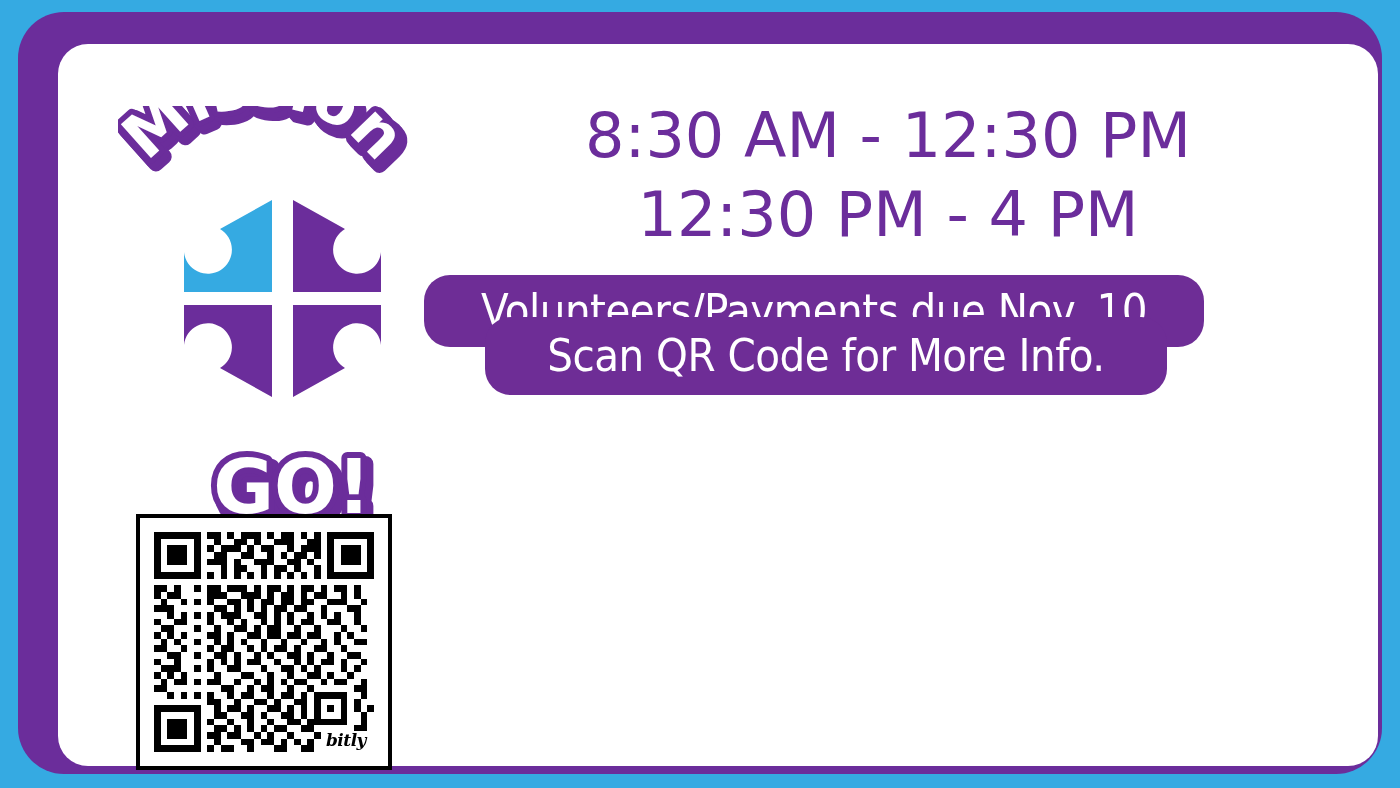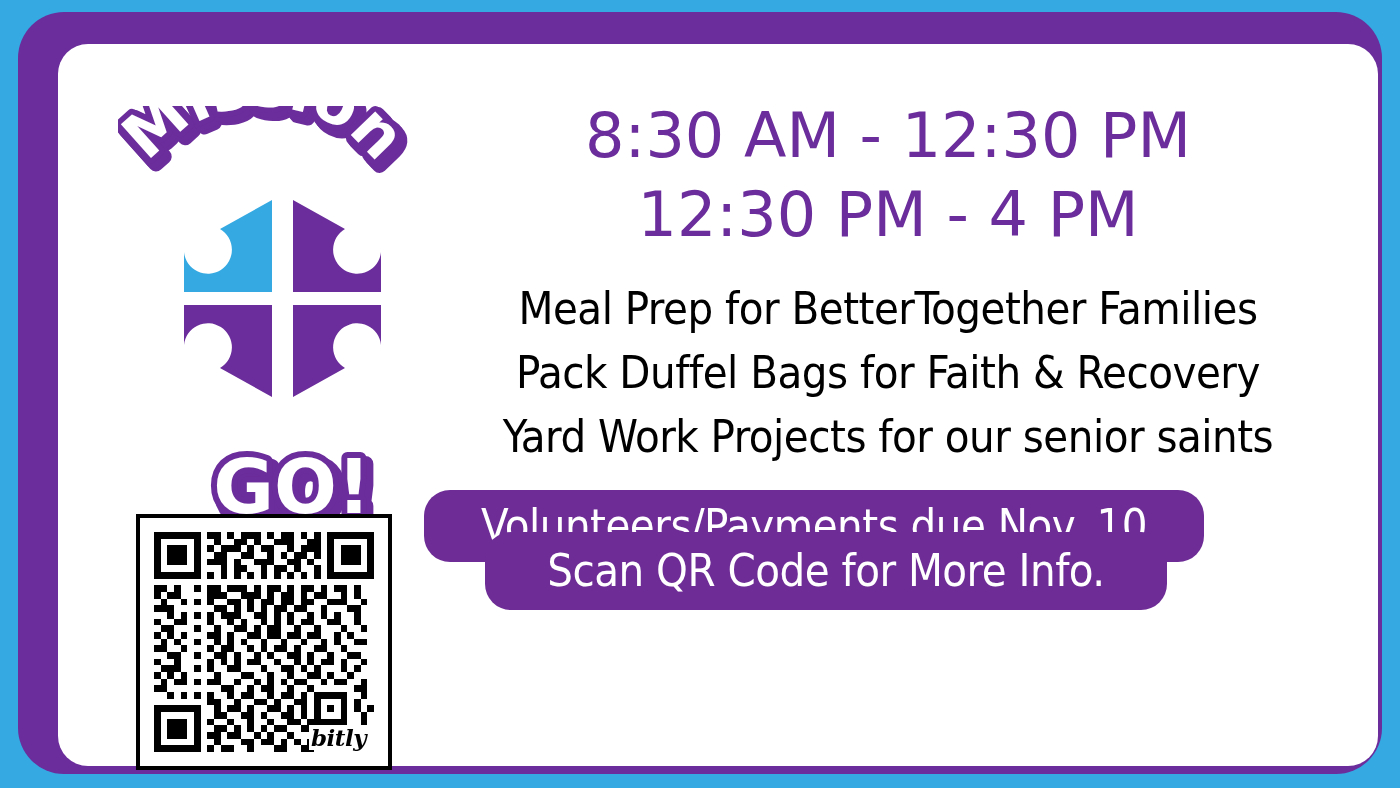--- a/index.html
+++ b/index.html
@@ -102,21 +102,21 @@
     padding: 14px;
   }
   .qr-wrap svg { display: block; width: 100%; height: 100%; }
   .bitly-mark {
     position: absolute;
     right: 20px;
     bottom: 16px;
     font-family: "DejaVu Serif", serif;
     font-weight: bold;
     font-style: italic;
-    font-size: 23px;
+    font-size: 17px;
     color: #000;
     letter-spacing: -0.5px;
     line-height: 1;
     background: #fff;
     padding: 1px 2px;
   }
 
   
   .right-col {
     position: absolute;
@@ -554,25 +554,20 @@
           <span class="bitly-mark">bitly</span>
         </div>
       </div>
 
       <div class="right-col">
 
 
         <div class="time-line time-1">8:30 AM - 12:30 PM</div>
         <div class="time-line time-2">12:30 PM - 4 PM</div>
 
-        <div class="activities">
-          <div class="activity">Meal Prep for BetterTogether Families</div>
-          <div class="activity">Pack Duffel Bags for Faith &amp; Recovery</div>
-          <div class="activity">Yard Work Projects for our senior saints</div>
-        </div>
 
         <div class="banner">
           <div class="banner-bar bar-top">
             <span class="banner-text">Volunteers/Payments due Nov. 10</span>
           </div>
           <div class="banner-bar bar-bot">
             <span class="banner-text">Scan QR Code for More Info.</span>
           </div>
         </div>
 

